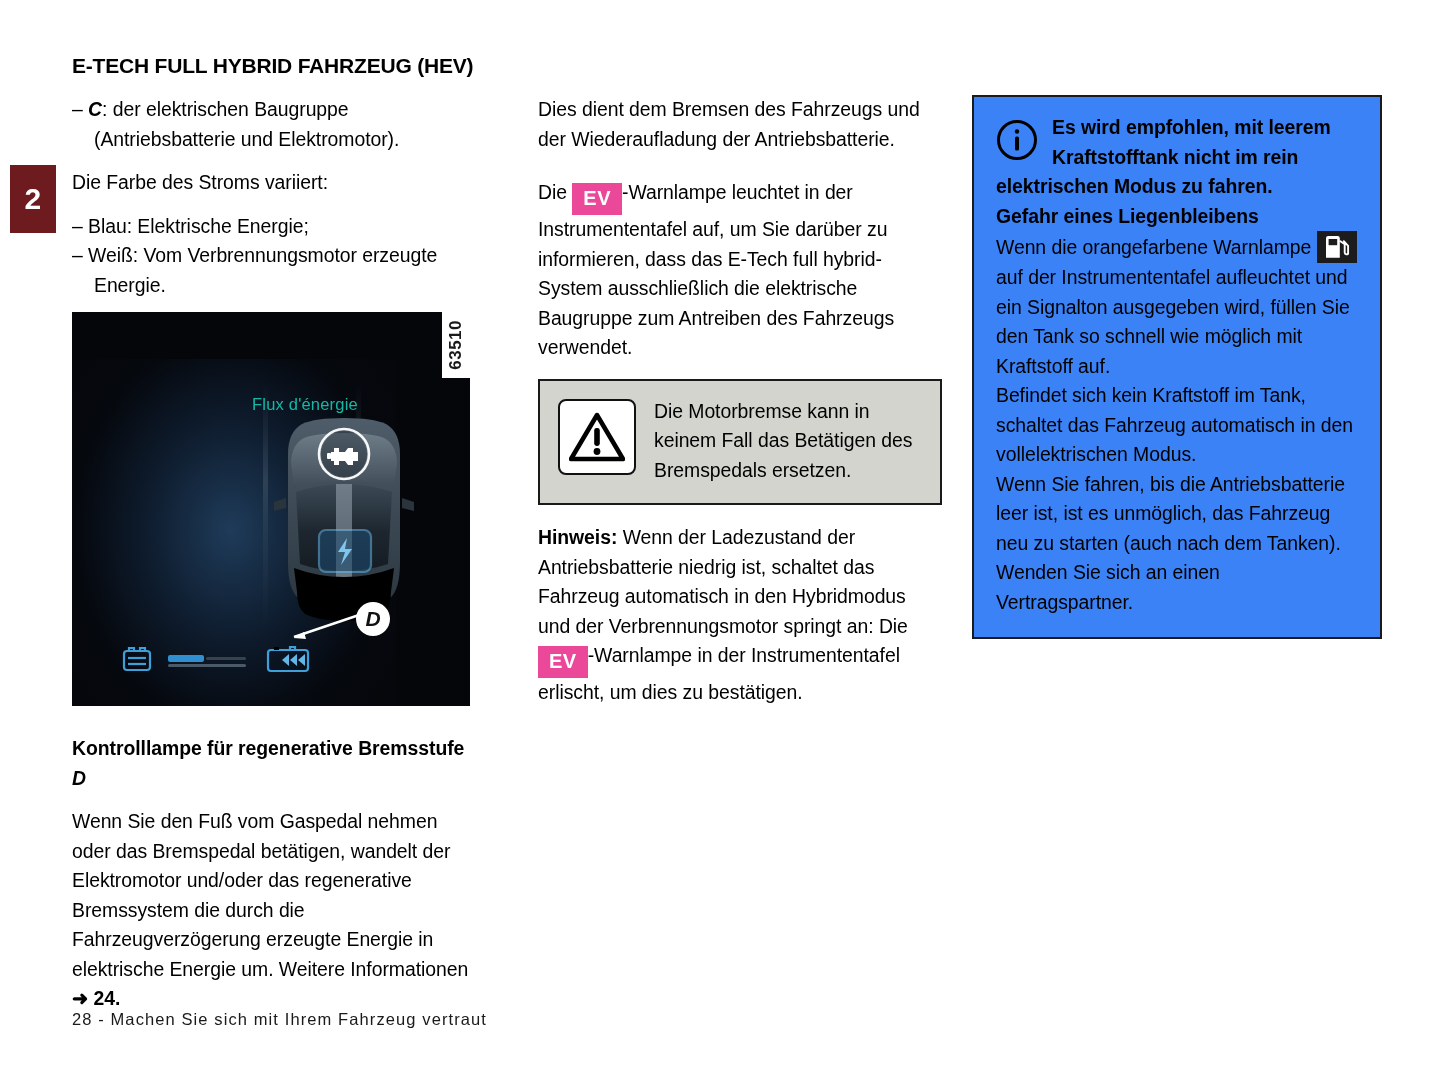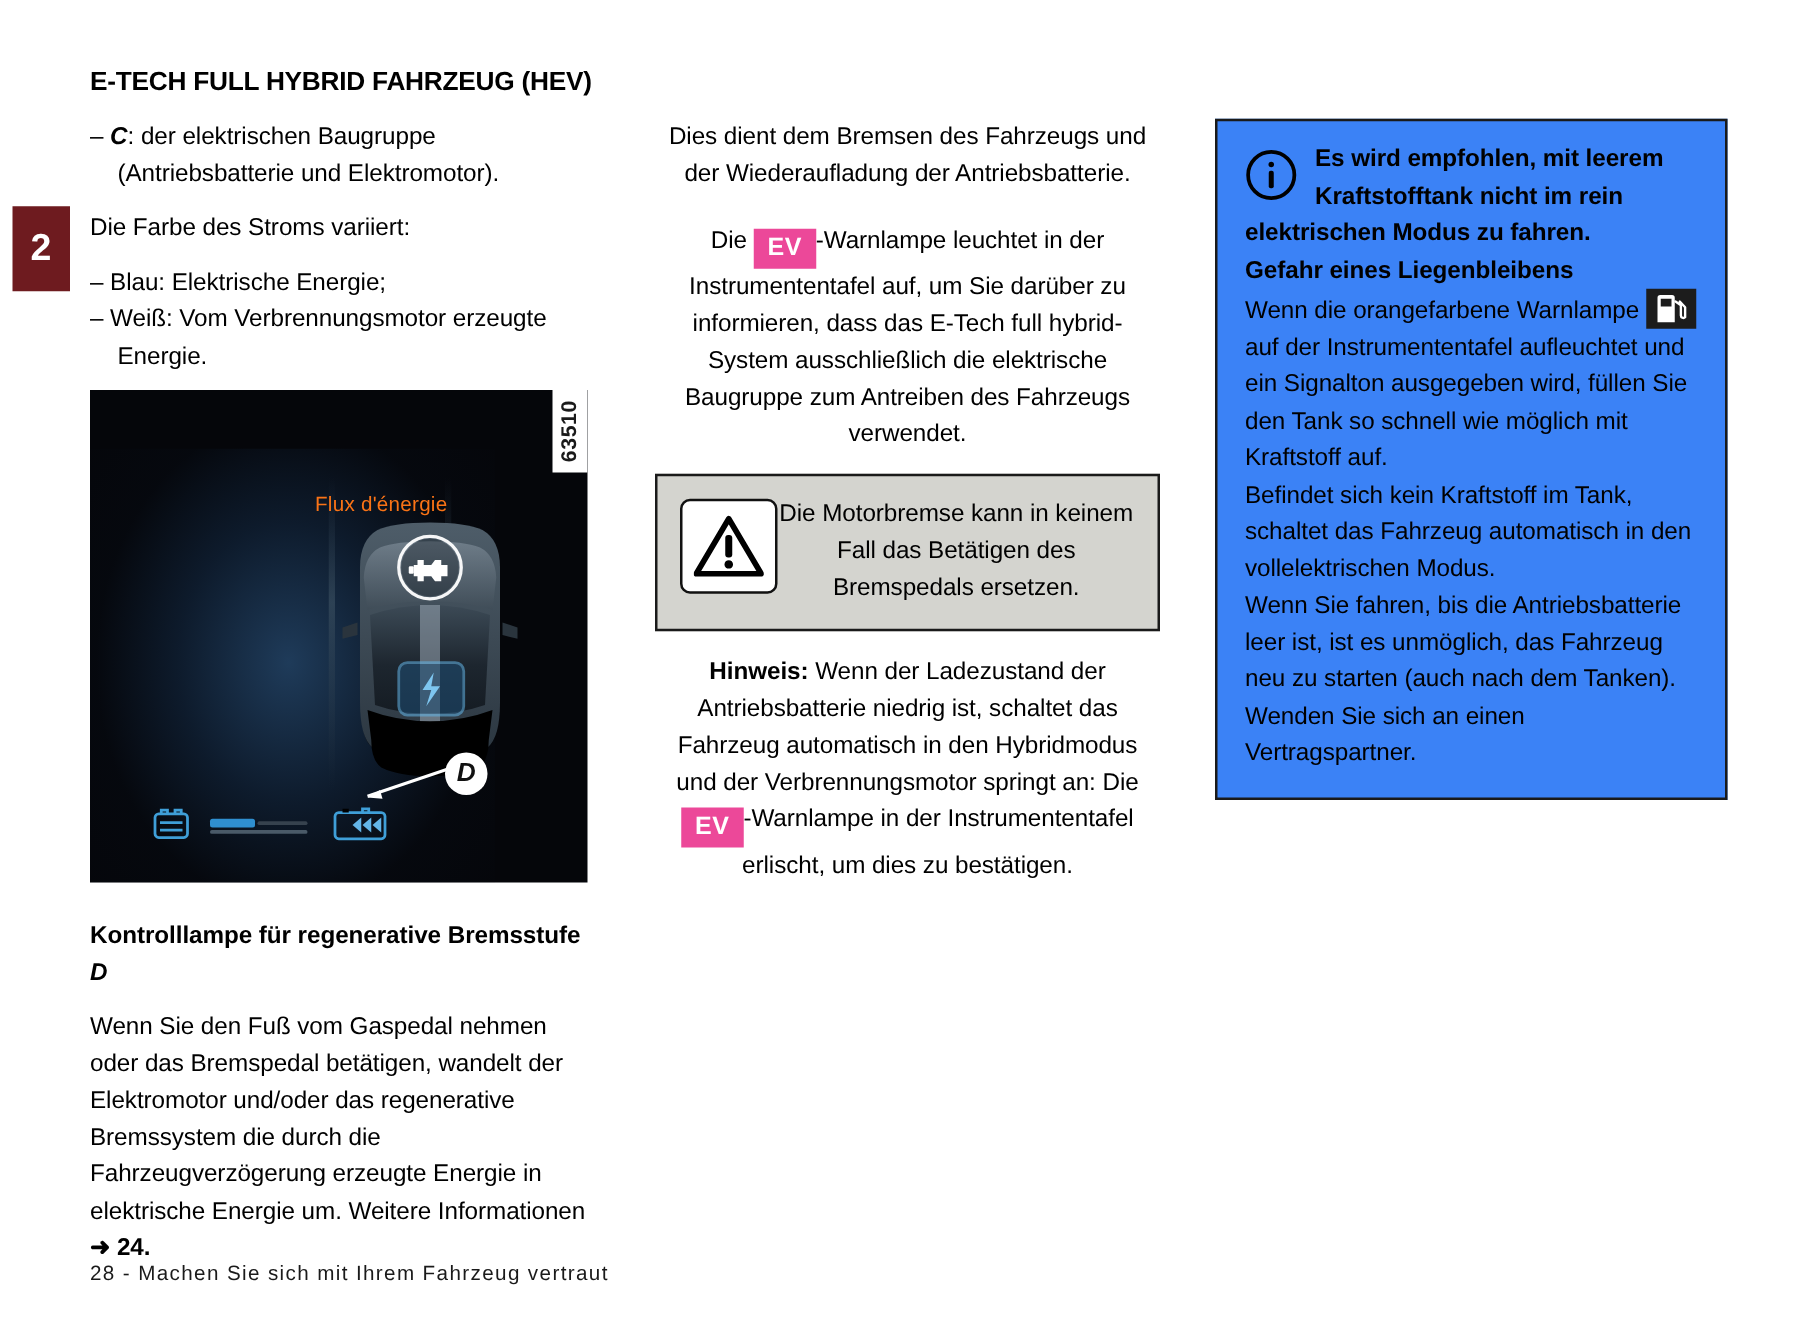--- a/index.html
+++ b/index.html
@@ -46,21 +46,21 @@
 
   
   .col {
     position: absolute;
     top: 95px;
     font-size: 19.4px;
     line-height: 29.5px;
     letter-spacing: -0.05px;
   }
   .col-left  { left: 72px;  width: 398px; }
-  .col-mid   { left: 524px; width: 404px; text-align: center; }
+  .col-mid   { left: 538px; width: 404px; }
   .col-right { left: 972px; width: 408px; }
 
   p { margin: 0 0 12px 0; }
   .tight { margin-bottom: 0; }
   .hang {
     padding-left: 22px;
     text-indent: -22px;
   }
   .gap-sm { margin-bottom: 14px; }
 
@@ -106,21 +106,21 @@
     letter-spacing: 0.5px;
   }
   .fig-refnum span {
     writing-mode: vertical-rl;
     transform: rotate(180deg);
   }
   .fig-caption {
     position: absolute;
     left: 180px;
     top: 78px;
-    color: #f97316;
+    color: #14b8a6;
     font-size: 16.5px;
     letter-spacing: 0.2px;
   }
 
   .fig-svg { position: absolute; left: 0; top: 0; }
 
   .fig-callout {
     position: absolute;
     left: 284px;
     top: 290px;
@@ -160,20 +160,21 @@
     position: relative;
   }
   .fuel-badge svg { position: absolute; left: 7px; top: 4px; }
 
   
   .warn-box {
     border: 2px solid #1a1a1a;
     background: #d4d4cf;
     padding: 16px 18px 18px 18px;
     display: flex;
+    gap: 18px;
     align-items: flex-start;
     margin: 16px 0 18px 0;
     width: 364px;
   }
   .warn-icon {
     flex: 0 0 auto;
     width: 74px;
     height: 72px;
     background: #ffffff;
     border: 2px solid #111;

